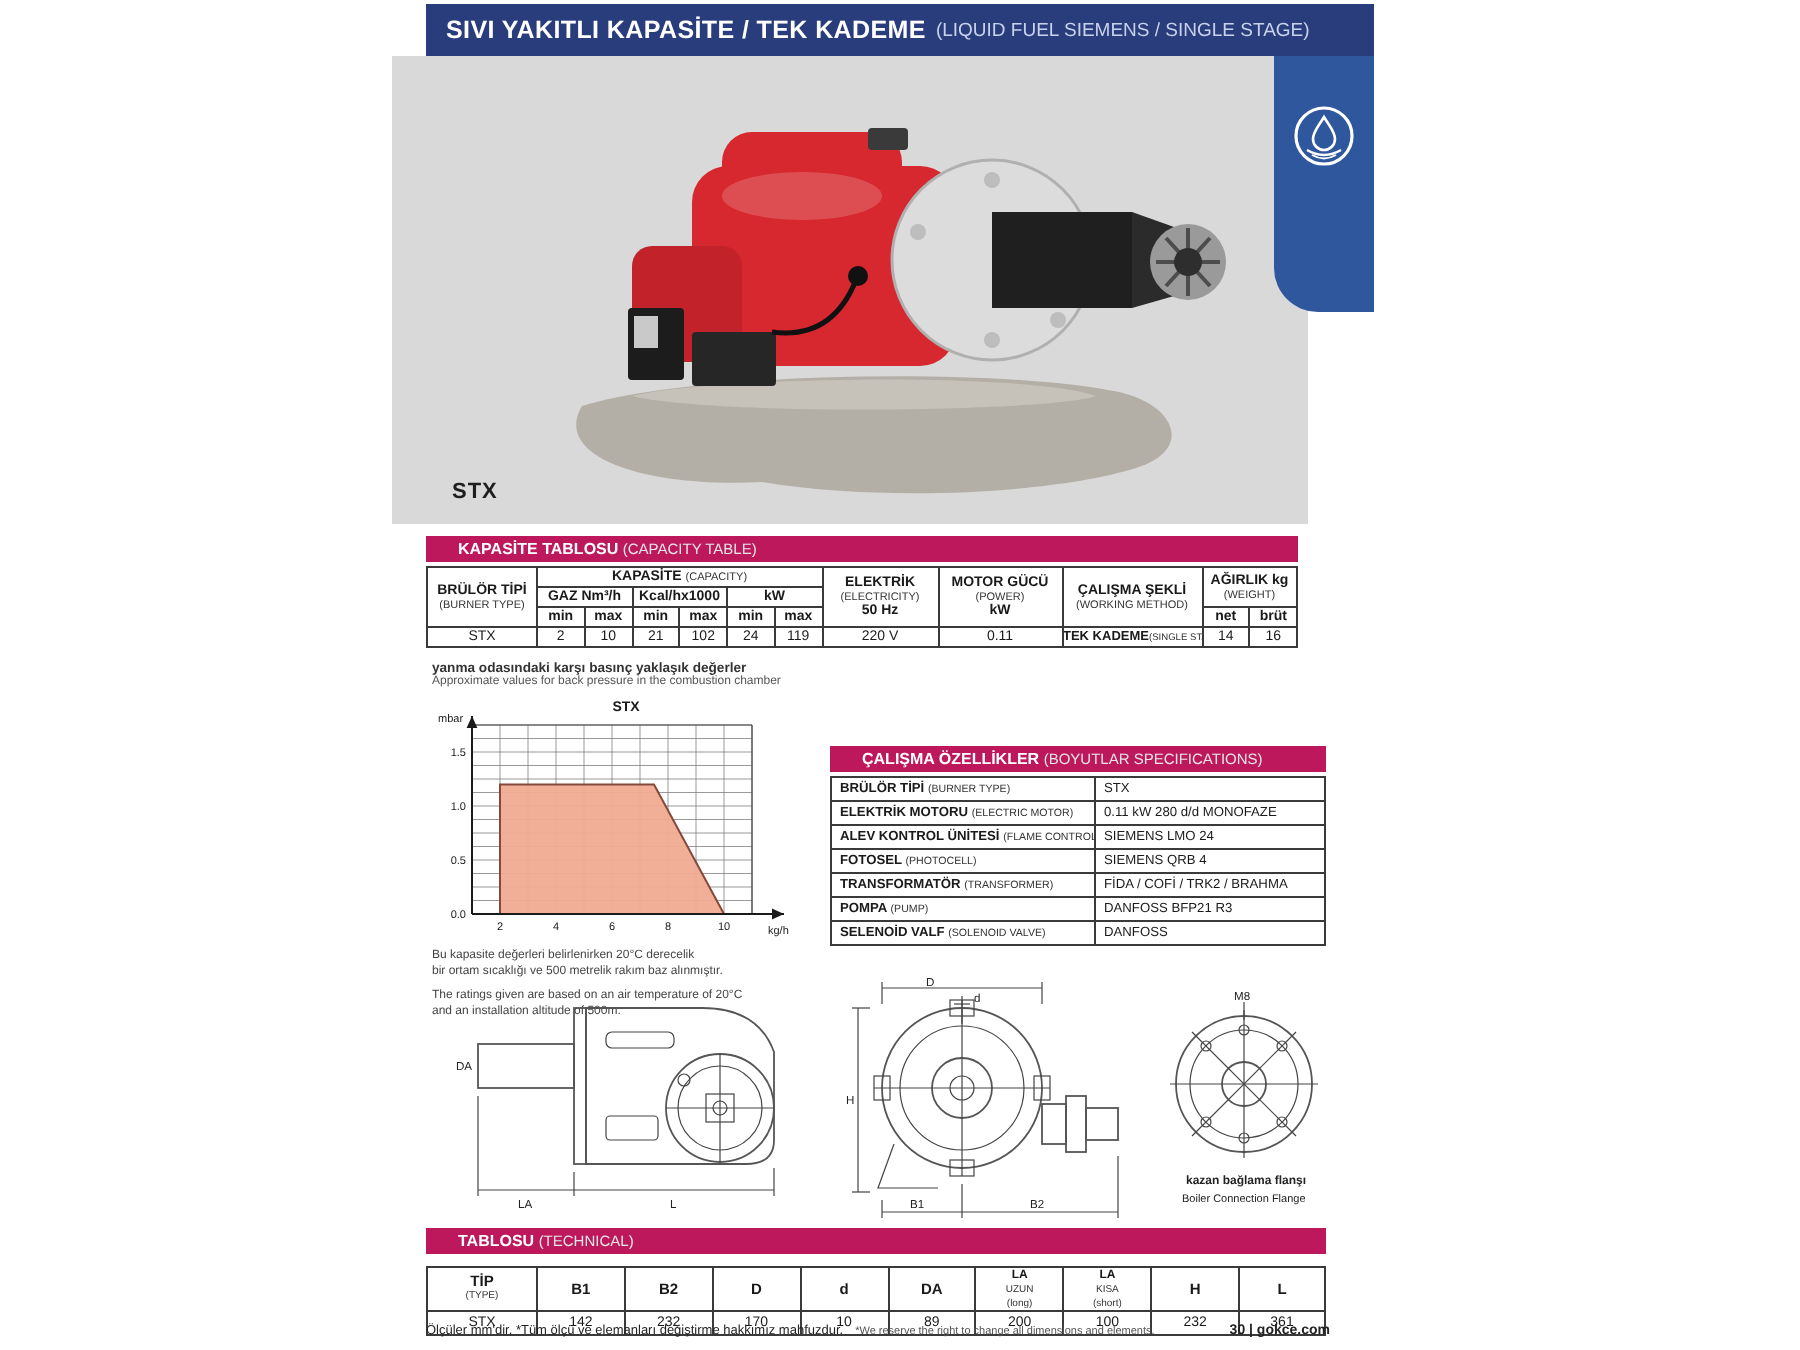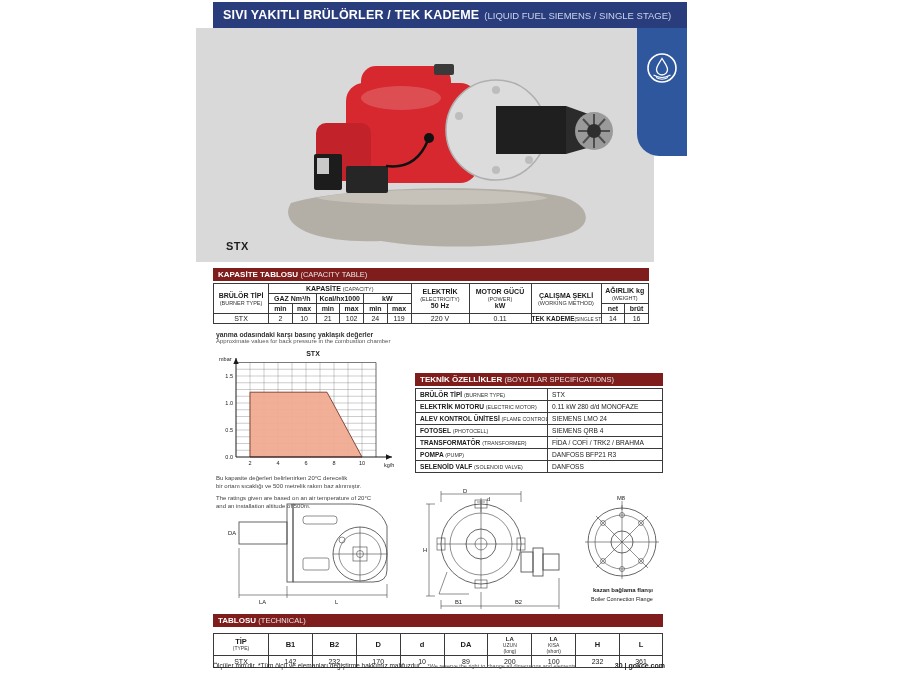--- a/index.html
+++ b/index.html
@@ -14,22 +14,22 @@
   .corner-panel{position:absolute;left:637px;top:2px;width:50px;height:154px;background:#2f579d;
     border-radius:0 0 0 22px;z-index:2;}
   .drop-badge{position:absolute;left:9px;top:50px;width:32px;height:32px;}
 
   
   .photo-panel{position:absolute;left:196px;top:28px;width:458px;height:234px;background:#d9d9da;z-index:1;}
   .photo-panel svg.burner{position:absolute;left:0;top:0;}
   .model-label{position:absolute;left:30px;bottom:10px;font-size:11px;font-weight:bold;color:#1e1e1e;letter-spacing:.5px;}
 
   
-  .section-bar{background:#7f1d1d;color:#fff;font-size:8px;font-weight:bold;line-height:13px;height:13px;
-    padding-left:5px;white-space:nowrap;overflow:hidden;}
+  .section-bar{background:#be185d;color:#fff;font-size:8px;font-weight:bold;line-height:13px;height:13px;
+    padding-left:16px;white-space:nowrap;overflow:hidden;}
   .section-bar .en{font-weight:normal;font-size:7.5px;color:#e6e6e6;}
 
   
   table{border-collapse:collapse;width:100%;table-layout:fixed;}
   td{border:1px solid #3a3a3a;text-align:center;padding:0;color:#1a1a1a;overflow:hidden;white-space:nowrap;}
   .b{font-weight:bold;}
   .sub{font-size:5.5px;color:#333;font-weight:normal;}
 
   .cap-wrap{position:absolute;left:213px;top:268px;width:436px;z-index:1;}
   .cap-wrap table{margin-top:2px;}
@@ -71,21 +71,21 @@
   .footer .f-tr{font-size:6.5px;color:#222;}
   .footer .f-en{font-size:5.5px;color:#555;}
   .footer .f-page{margin-left:auto;font-size:7px;color:#222;font-weight:bold;}
 </style>
 </head>
 <body>
 
 <div class="page">
 
   <div class="header-bar">
-    <span class="t-tr">SIVI YAKITLI BRÜLÖRLER / TEK KADEME</span>
+    <span class="t-tr">SIVI YAKITLI KAPASİTE / TEK KADEME</span>
     <span class="t-en">(LIQUID FUEL SIEMENS / SINGLE STAGE)</span>
   </div>
   <div class="corner-panel">
     <div class="drop-badge">
       <svg width="32" height="32" viewBox="0 0 32 32">
         <circle cx="16" cy="16" r="14" fill="none" stroke="#ffffff" stroke-width="1.6"></circle>
         <path d="M16 6.5 C13 11.5 10.5 14 10.5 17.5 a5.5 5.5 0 0 0 11 0 C21.5 14 19 11.5 16 6.5 Z" fill="none" stroke="#ffffff" stroke-width="1.3"></path>
         <path d="M7.5 23 q8.5 5 17 0" fill="none" stroke="#ffffff" stroke-width="1.2"></path>
         <path d="M10 25.5 q6 3.4 12 0" fill="none" stroke="#ffffff" stroke-width="1"></path>
       </svg>
@@ -251,21 +251,21 @@
   <div class="note2">
     <div>Bu kapasite değerleri belirlenirken 20°C derecelik</div>
     <div>bir ortam sıcaklığı ve 500 metrelik rakım baz alınmıştır.</div>
     <div class="gap"></div>
     <div>The ratings given are based on an air temperature of 20°C</div>
     <div>and an installation altitude of 500m.</div>
   </div>
 
   <div class="spec-wrap">
     <div class="section-bar">
-      <span>TEKNİK ÖZELLİKLER</span>
+      <span>ÇALIŞMA ÖZELLİKLER</span>
       <span class="en">(BOYUTLAR SPECIFICATIONS)</span>
     </div>
     <table>
       <tbody>
           <tr>
         <td class="lab"><span>BRÜLÖR TİPİ</span> <span class="sub">(BURNER TYPE)</span></td>
         <td style="text-align:left">STX</td>
       </tr>
       <tr>
         <td class="lab"><span>ELEKTRİK MOTORU</span> <span class="sub">(ELECTRIC MOTOR)</span></td>

